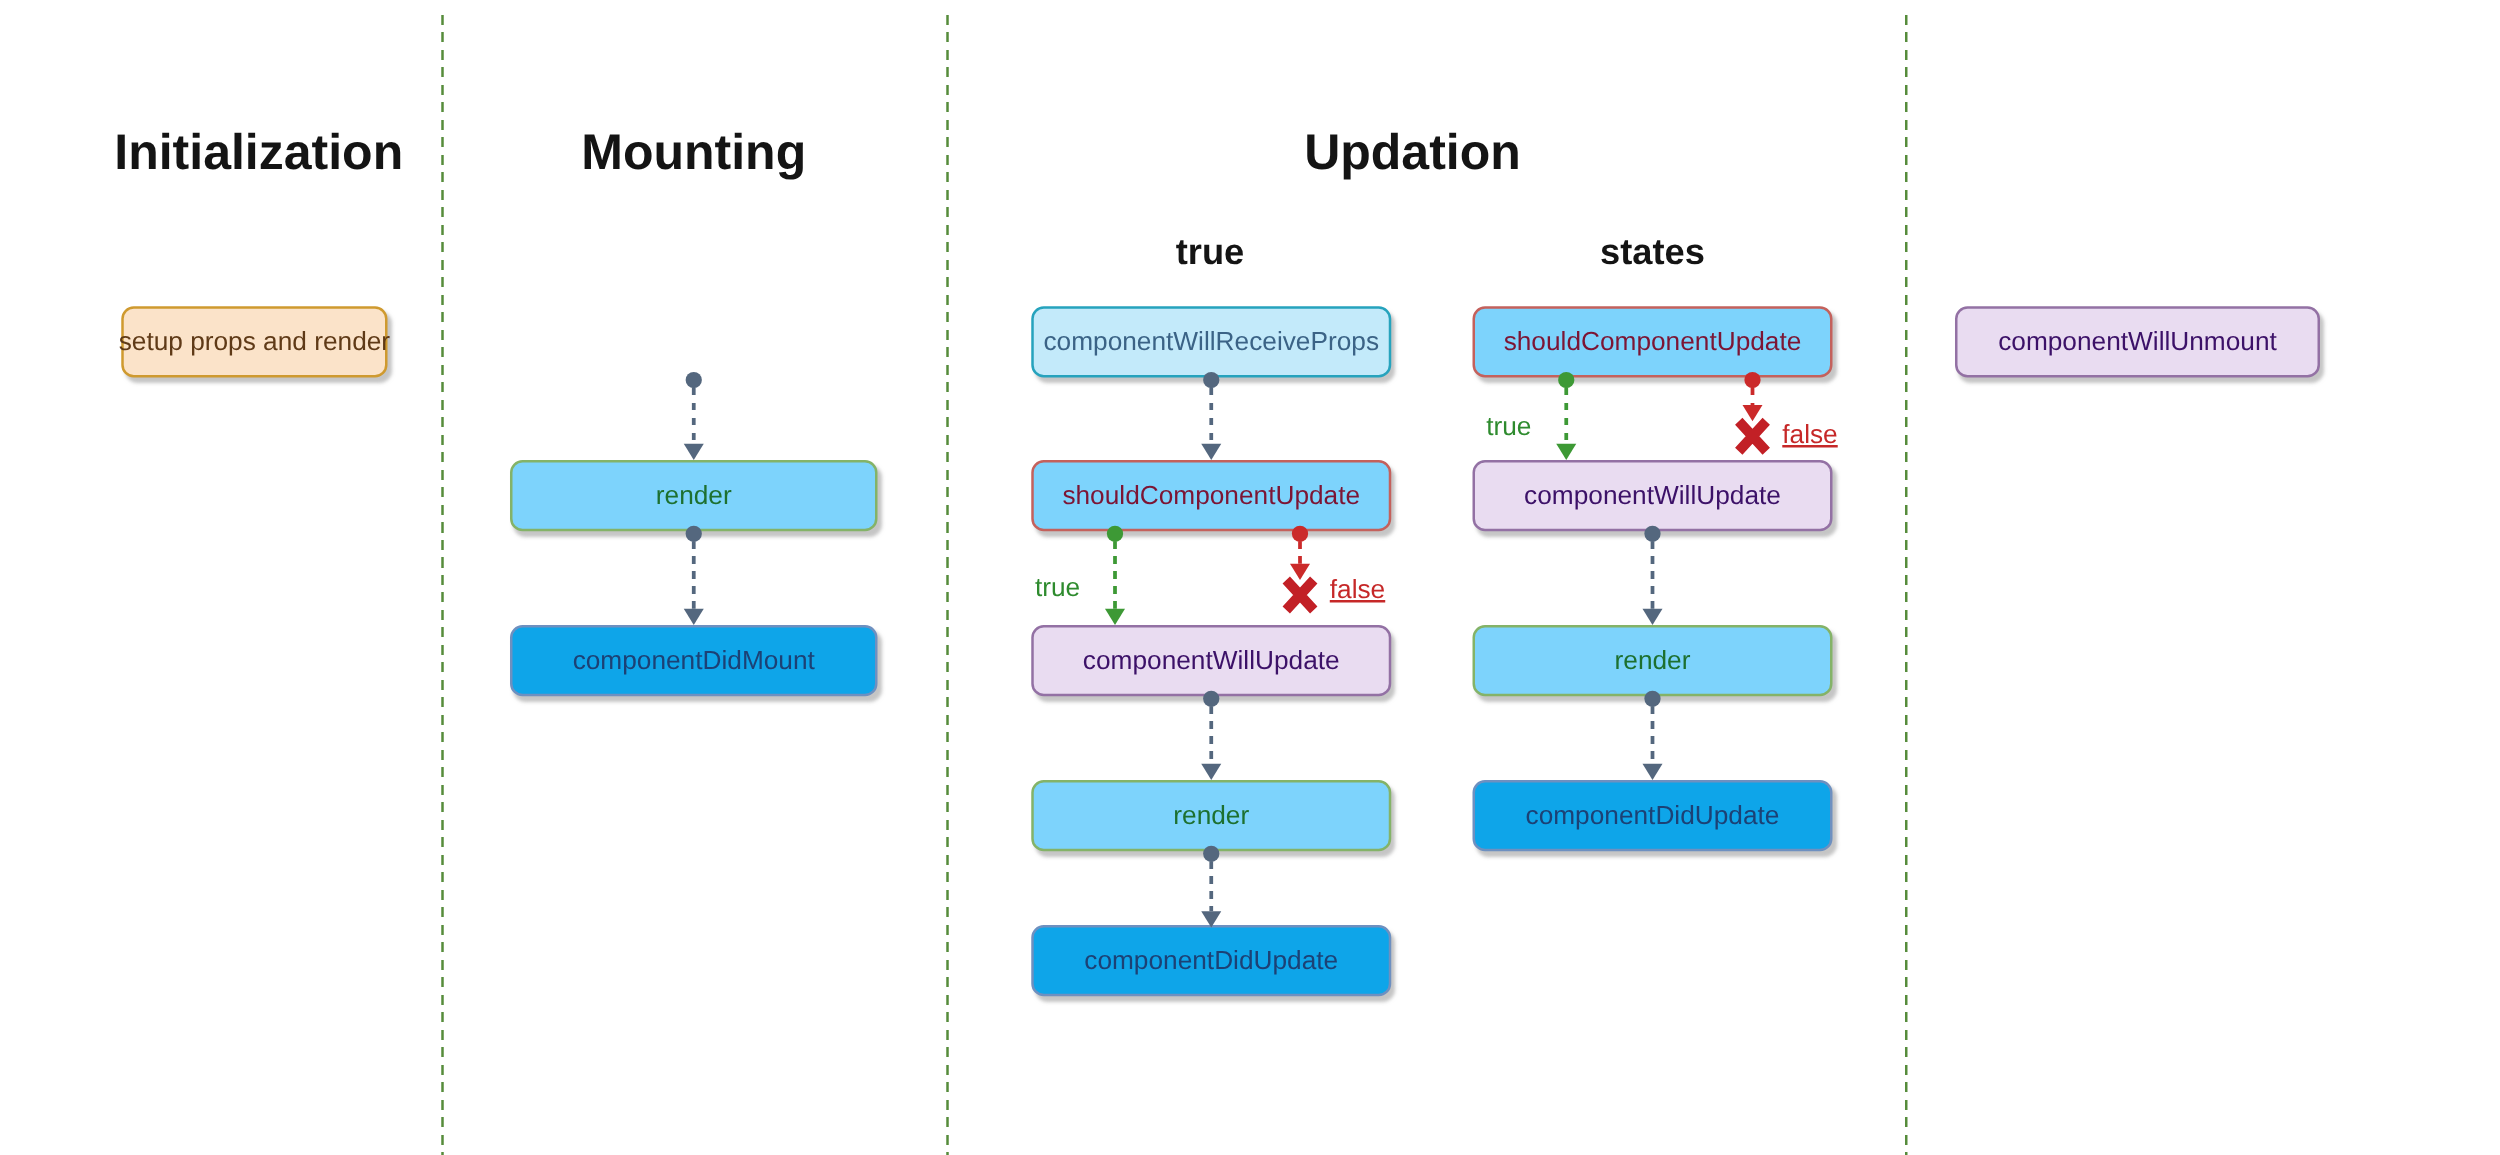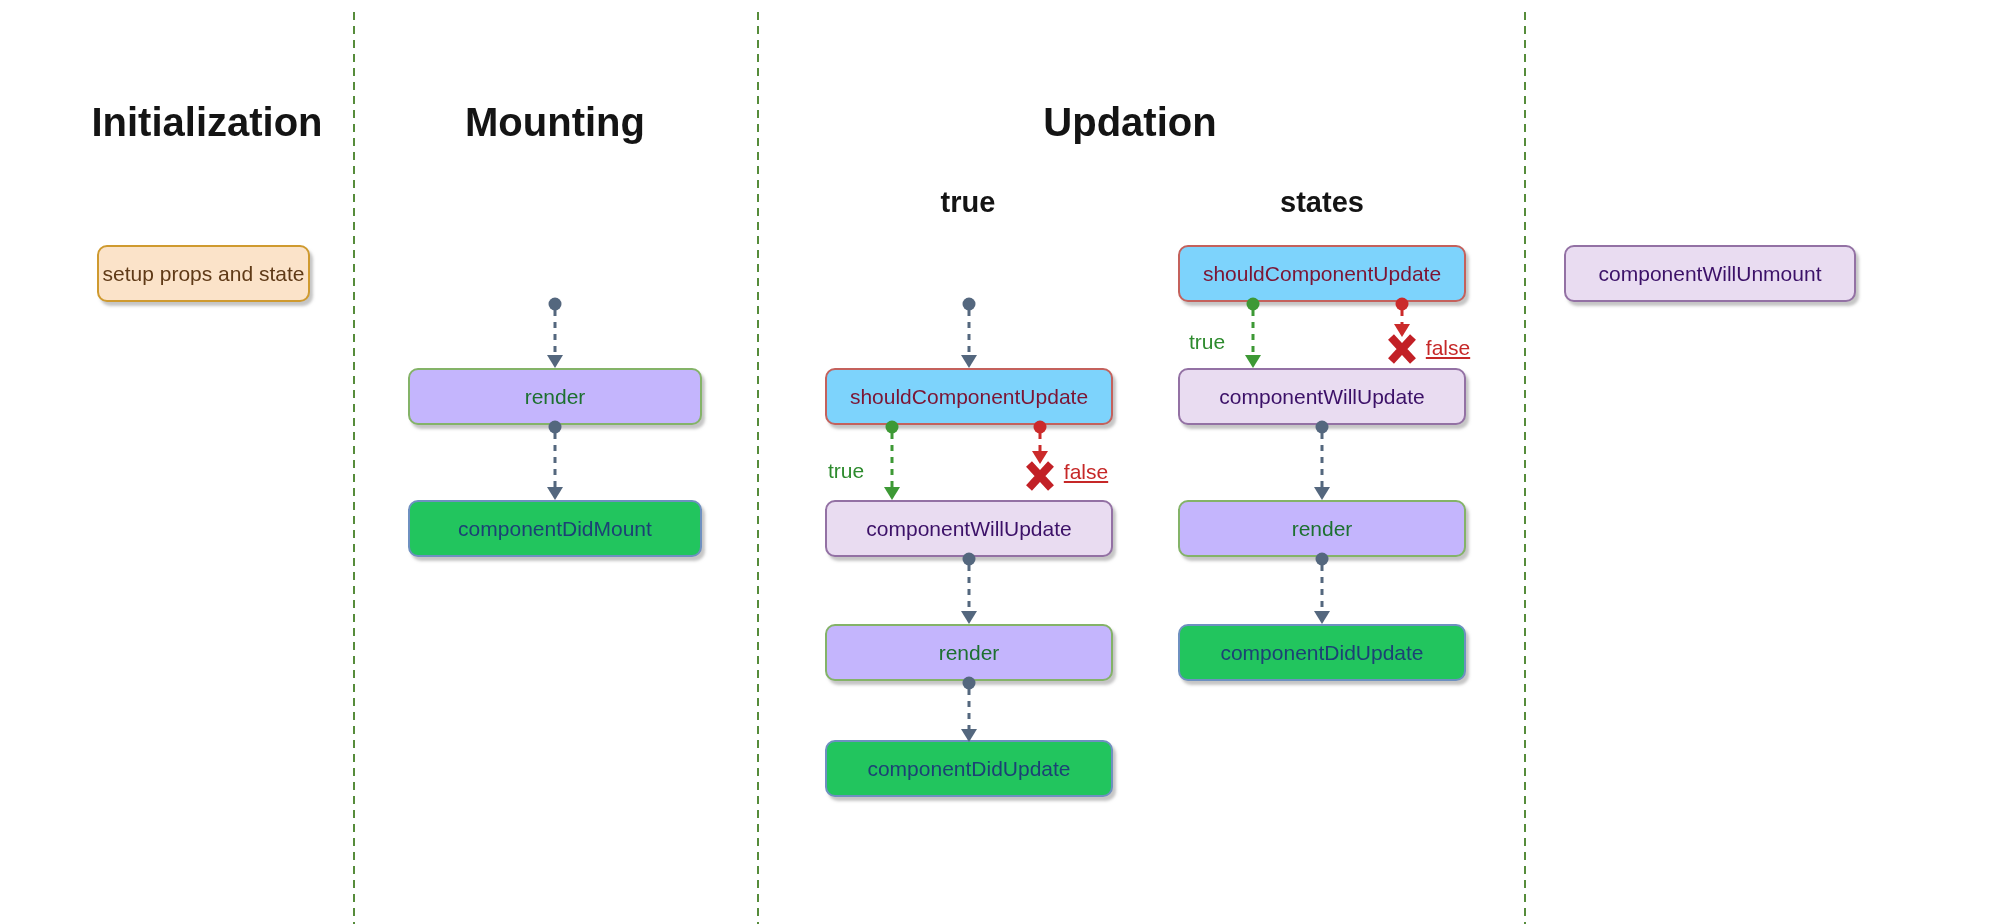--- a/index.html
+++ b/index.html
@@ -21,22 +21,22 @@
   }
   .node {
     position:absolute; box-sizing:border-box; height:57px;
     border:2px solid; border-radius:10px;
     display:flex; align-items:center; justify-content:center;
     font-size:21px; white-space:nowrap;
     box-shadow:3px 4px 3px rgba(150,150,150,0.55);
   }
   .orange { background:#fbe3c9; border-color:#cf9a2f; color:#5f3a17; }
   .purple { background:#e9dcf1; border-color:#9371a4; color:#3c1168; }
-  .green  { background:#c4b5fd; border-color:#84b368; color:#1d7030; }
-  .blue   { background:#22c55e; border-color:#6e90c0; color:#1c4175;text-align:center; }
+  .green  { background:#7dd3fc; border-color:#84b368; color:#1d7030; }
+  .blue   { background:#0ea5e9; border-color:#6e90c0; color:#1c4175;text-align:center; }
   .red    { background:#7dd3fc; border-color:#c4615c; color:#7c1534; }
   .cyan   { background:#c3eafa; border-color:#26a3bd; color:#3b6386; }
 
   .dot {
     position:absolute; width:13px; height:13px; border-radius:50%;
     background:#54677e; transform:translate(-50%,-50%);
   }
   .dot.g { background:#3d9935; }
   .dot.r { background:#cb2a2a; }
   .vdash {
@@ -69,33 +69,34 @@
   <div class="sep" style="left:757px"></div>
   <div class="sep" style="left:1524px"></div>
 
   <div class="title" style="left:207px;top:88px">Initialization</div>
   <div class="title" style="left:555px;top:88px">Mounting</div>
   <div class="title" style="left:1130px;top:88px">Updation</div>
 
   <div class="subtitle" style="left:968px;top:174px">true</div>
   <div class="subtitle" style="left:1322px;top:174px">states</div>
 
-  <div class="node orange" style="left:97px;top:233px;width:213px">setup props and state</div>
+  <div class="node orange" style="left:97px;top:233px;width:213px">setup props and render</div>
 
   <div class="node green" style="left:408px;top:356px;width:294px">render</div>
   <div class="node blue" style="left:408px;top:488px;width:294px">componentDidMount</div>
 
   <div class="dot" style="left:555px;top:292px"></div>
   <div class="vdash" style="left:555px;top:298px;height:45px"></div>
   <div class="head" style="left:555px;top:343px"></div>
 
   <div class="dot" style="left:555px;top:415px"></div>
   <div class="vdash" style="left:555px;top:421px;height:54px"></div>
   <div class="head" style="left:555px;top:475px"></div>
 
+  <div class="node cyan" style="left:825px;top:233px;width:288px">componentWillReceiveProps</div>
   <div class="node red" style="left:825px;top:356px;width:288px">shouldComponentUpdate</div>
   <div class="node purple" style="left:825px;top:488px;width:288px">componentWillUpdate</div>
   <div class="node green" style="left:825px;top:612px;width:288px">render</div>
   <div class="node blue" style="left:825px;top:728px;width:288px">componentDidUpdate</div>
 
   <div class="dot" style="left:969px;top:292px"></div>
   <div class="vdash" style="left:969px;top:298px;height:45px"></div>
   <div class="head" style="left:969px;top:343px"></div>
 
   <div class="dot g" style="left:892px;top:415px"></div>

